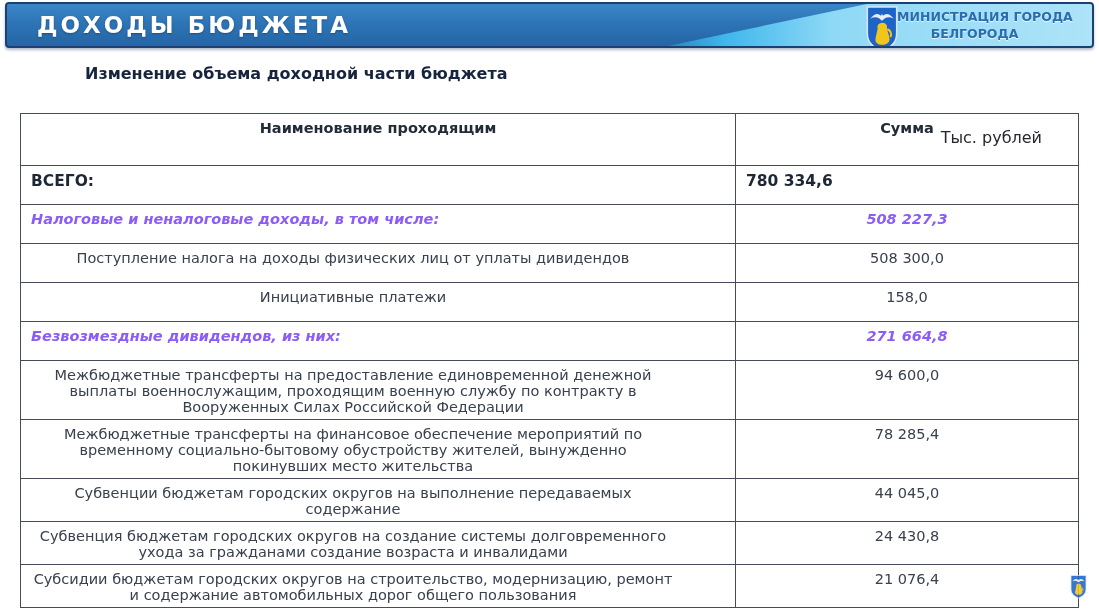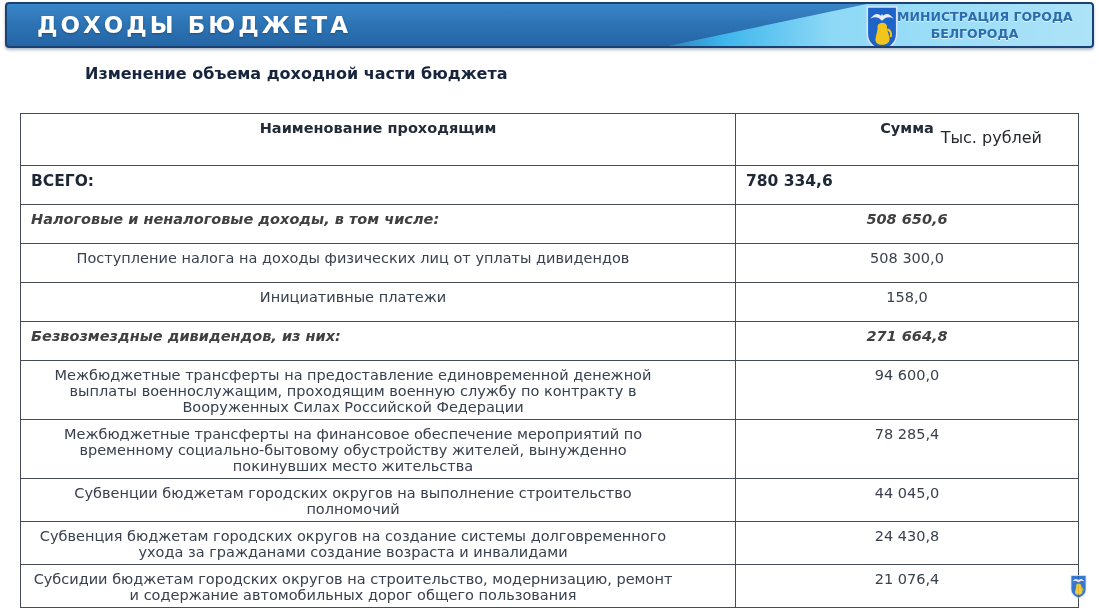--- a/index.html
+++ b/index.html
@@ -51,21 +51,21 @@
     border:1.5px solid #454b57; vertical-align:top;
     font-size:14.5px; color:#39404e; padding:6px 10px 4px 10px;
   }
   col.c-name { width:715px; }
   col.c-val  { width:343px; }
   th { height:52px; font-weight:bold; color:#222b38; text-align:center; font-size:14.5px; }
   td.val { text-align:center; }
   tr { height:39px; }
   tr.row-total td { font-weight:bold; font-size:15.5px; color:#1d2736; text-align:left; }
   tr.row-total td.val { text-align:left; }
-  tr.row-group td { font-weight:bold; font-style:italic; color:#404040;margin-left:44px; }
+  tr.row-group td { font-weight:bold; font-style:italic; color:#8b5cf6;margin-left:44px; }
   tr.row-normal td.name { text-align:center; }
   td.name { padding-right:60px; }
 </style>
 </head>
 <body>
 
 <svg width="0" height="0" style="position:absolute">
   <defs>
     <g id="belgorod-emblem">
       <path d="M2,1 h30 v27 c0,11 -8,15 -15,18 c-7,-3 -15,-7 -15,-18 z" fill="#1e64c8" stroke="#d9e6f7" stroke-width="1.6"></path>
@@ -103,21 +103,21 @@
         <th>Сумма</th>
       </tr>
     </thead>
     <tbody>
         <tr class="row-total">
           <td class="name">ВСЕГО:</td>
           <td class="val">780 334,6</td>
         </tr>
         <tr class="row-group">
           <td class="name">Налоговые и неналоговые доходы, в том числе:</td>
-          <td class="val">508 650,6</td>
+          <td class="val">508 227,3</td>
         </tr>
         <tr class="row-normal">
           <td class="name">Поступление налога на доходы физических лиц от уплаты дивидендов</td>
           <td class="val">508 300,0</td>
         </tr>
         <tr class="row-normal">
           <td class="name">Инициативные платежи</td>
           <td class="val">158,0</td>
         </tr>
         <tr class="row-group">
@@ -126,21 +126,21 @@
         </tr>
         <tr class="row-normal">
           <td class="name">Межбюджетные трансферты на предоставление единовременной денежной выплаты военнослужащим, проходящим военную службу по контракту в Вооруженных Силах Российской Федерации</td>
           <td class="val">94 600,0</td>
         </tr>
         <tr class="row-normal">
           <td class="name">Межбюджетные трансферты на финансовое обеспечение мероприятий по временному социально-бытовому  обустройству жителей, вынужденно покинувших место жительства</td>
           <td class="val">78 285,4</td>
         </tr>
         <tr class="row-normal">
-          <td class="name">Субвенции бюджетам городских округов на выполнение строительство полномочий</td>
+          <td class="name">Субвенции бюджетам городских округов на выполнение передаваемых содержание</td>
           <td class="val">44 045,0</td>
         </tr>
         <tr class="row-normal">
           <td class="name">Субвенция бюджетам городских округов на создание системы долговременного ухода за гражданами создание возраста и инвалидами</td>
           <td class="val">24 430,8</td>
         </tr>
         <tr class="row-normal">
           <td class="name">Субсидии бюджетам городских округов на строительство, модернизацию, ремонт и содержание автомобильных дорог общего пользования</td>
           <td class="val">21 076,4</td>
         </tr>

